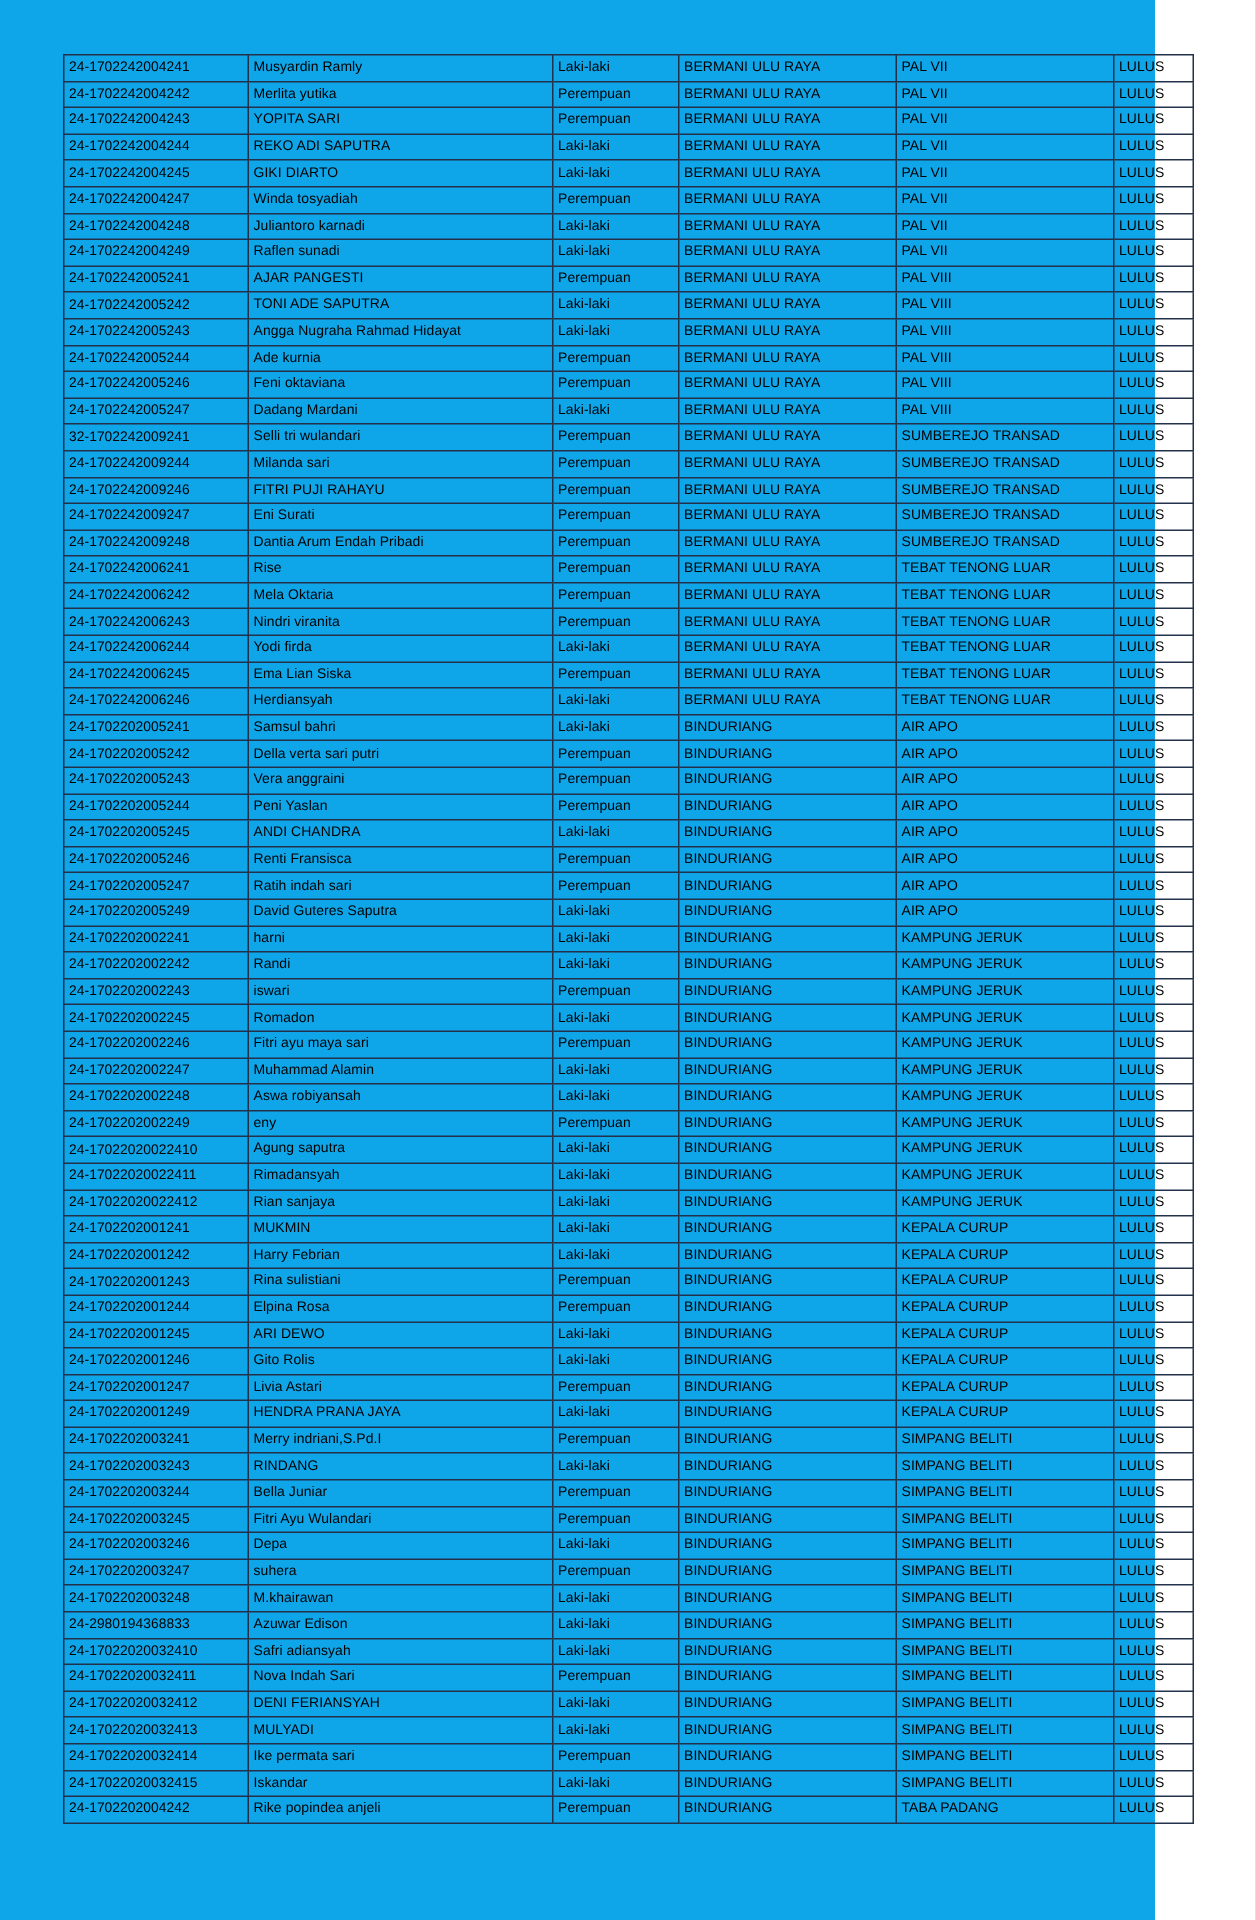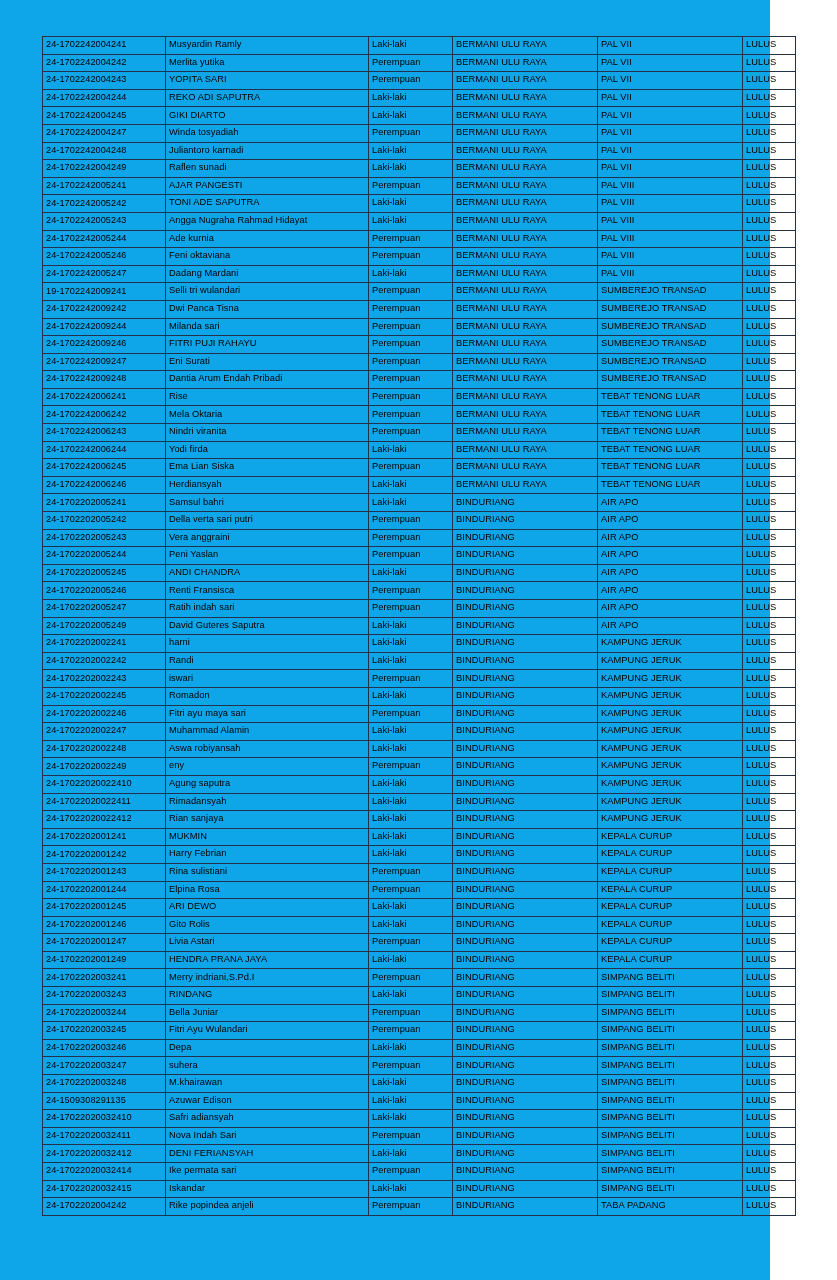--- a/index.html
+++ b/index.html
@@ -171,30 +171,22 @@
         </tr>
         <tr>
           <td class="id">24-1702242005247</td>
           <td class="name">Dadang Mardani</td>
           <td class="sex">Laki-laki</td>
           <td class="kec">BERMANI ULU RAYA</td>
           <td class="desa">PAL VIII</td>
           <td class="stat">LULUS</td>
         </tr>
         <tr>
-          <td class="id">19-1702242009241</td>
+          <td class="id">32-1702242009241</td>
           <td class="name">Selli tri wulandari</td>
-          <td class="sex">Perempuan</td>
-          <td class="kec">BERMANI ULU RAYA</td>
-          <td class="desa">SUMBEREJO TRANSAD</td>
-          <td class="stat">LULUS</td>
-        </tr>
-        <tr>
-          <td class="id">24-1702242009242</td>
-          <td class="name">Dwi Panca Tisna</td>
           <td class="sex">Perempuan</td>
           <td class="kec">BERMANI ULU RAYA</td>
           <td class="desa">SUMBEREJO TRANSAD</td>
           <td class="stat">LULUS</td>
         </tr>
         <tr>
           <td class="id">24-1702242009244</td>
           <td class="name">Milanda sari</td>
           <td class="sex">Perempuan</td>
           <td class="kec">BERMANI ULU RAYA</td>
@@ -539,21 +531,21 @@
         </tr>
         <tr>
           <td class="id">24-1702202003248</td>
           <td class="name">M.khairawan</td>
           <td class="sex">Laki-laki</td>
           <td class="kec">BINDURIANG</td>
           <td class="desa">SIMPANG BELITI</td>
           <td class="stat">LULUS</td>
         </tr>
         <tr>
-          <td class="id">24-1509308291135</td>
+          <td class="id">24-2980194368833</td>
           <td class="name">Azuwar Edison</td>
           <td class="sex">Laki-laki</td>
           <td class="kec">BINDURIANG</td>
           <td class="desa">SIMPANG BELITI</td>
           <td class="stat">LULUS</td>
         </tr>
         <tr>
           <td class="id">24-17022020032410</td>
           <td class="name">Safri adiansyah</td>
           <td class="sex">Laki-laki</td>
@@ -565,20 +557,28 @@
           <td class="id">24-17022020032411</td>
           <td class="name">Nova Indah Sari</td>
           <td class="sex">Perempuan</td>
           <td class="kec">BINDURIANG</td>
           <td class="desa">SIMPANG BELITI</td>
           <td class="stat">LULUS</td>
         </tr>
         <tr>
           <td class="id">24-17022020032412</td>
           <td class="name">DENI FERIANSYAH</td>
+          <td class="sex">Laki-laki</td>
+          <td class="kec">BINDURIANG</td>
+          <td class="desa">SIMPANG BELITI</td>
+          <td class="stat">LULUS</td>
+        </tr>
+        <tr>
+          <td class="id">24-17022020032413</td>
+          <td class="name">MULYADI</td>
           <td class="sex">Laki-laki</td>
           <td class="kec">BINDURIANG</td>
           <td class="desa">SIMPANG BELITI</td>
           <td class="stat">LULUS</td>
         </tr>
         <tr>
           <td class="id">24-17022020032414</td>
           <td class="name">Ike permata sari</td>
           <td class="sex">Perempuan</td>
           <td class="kec">BINDURIANG</td>

